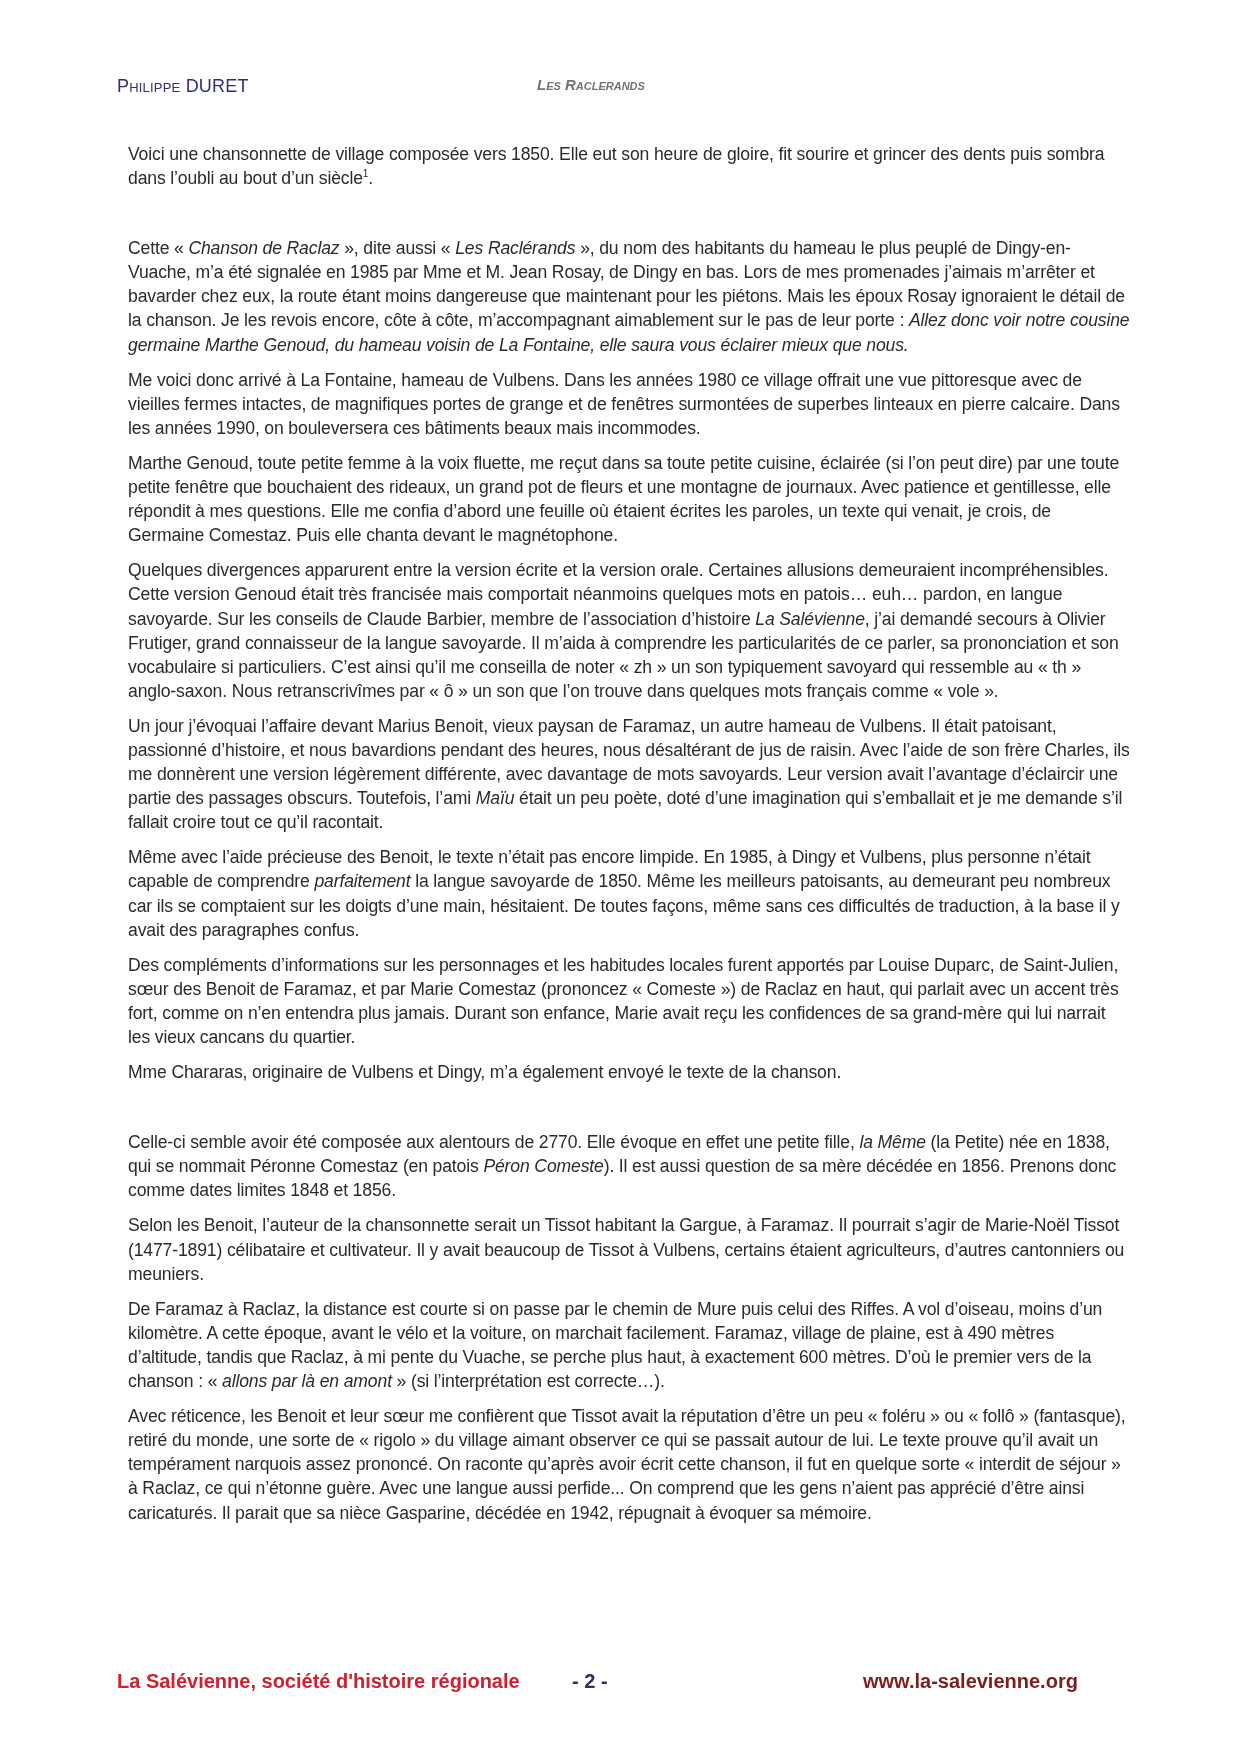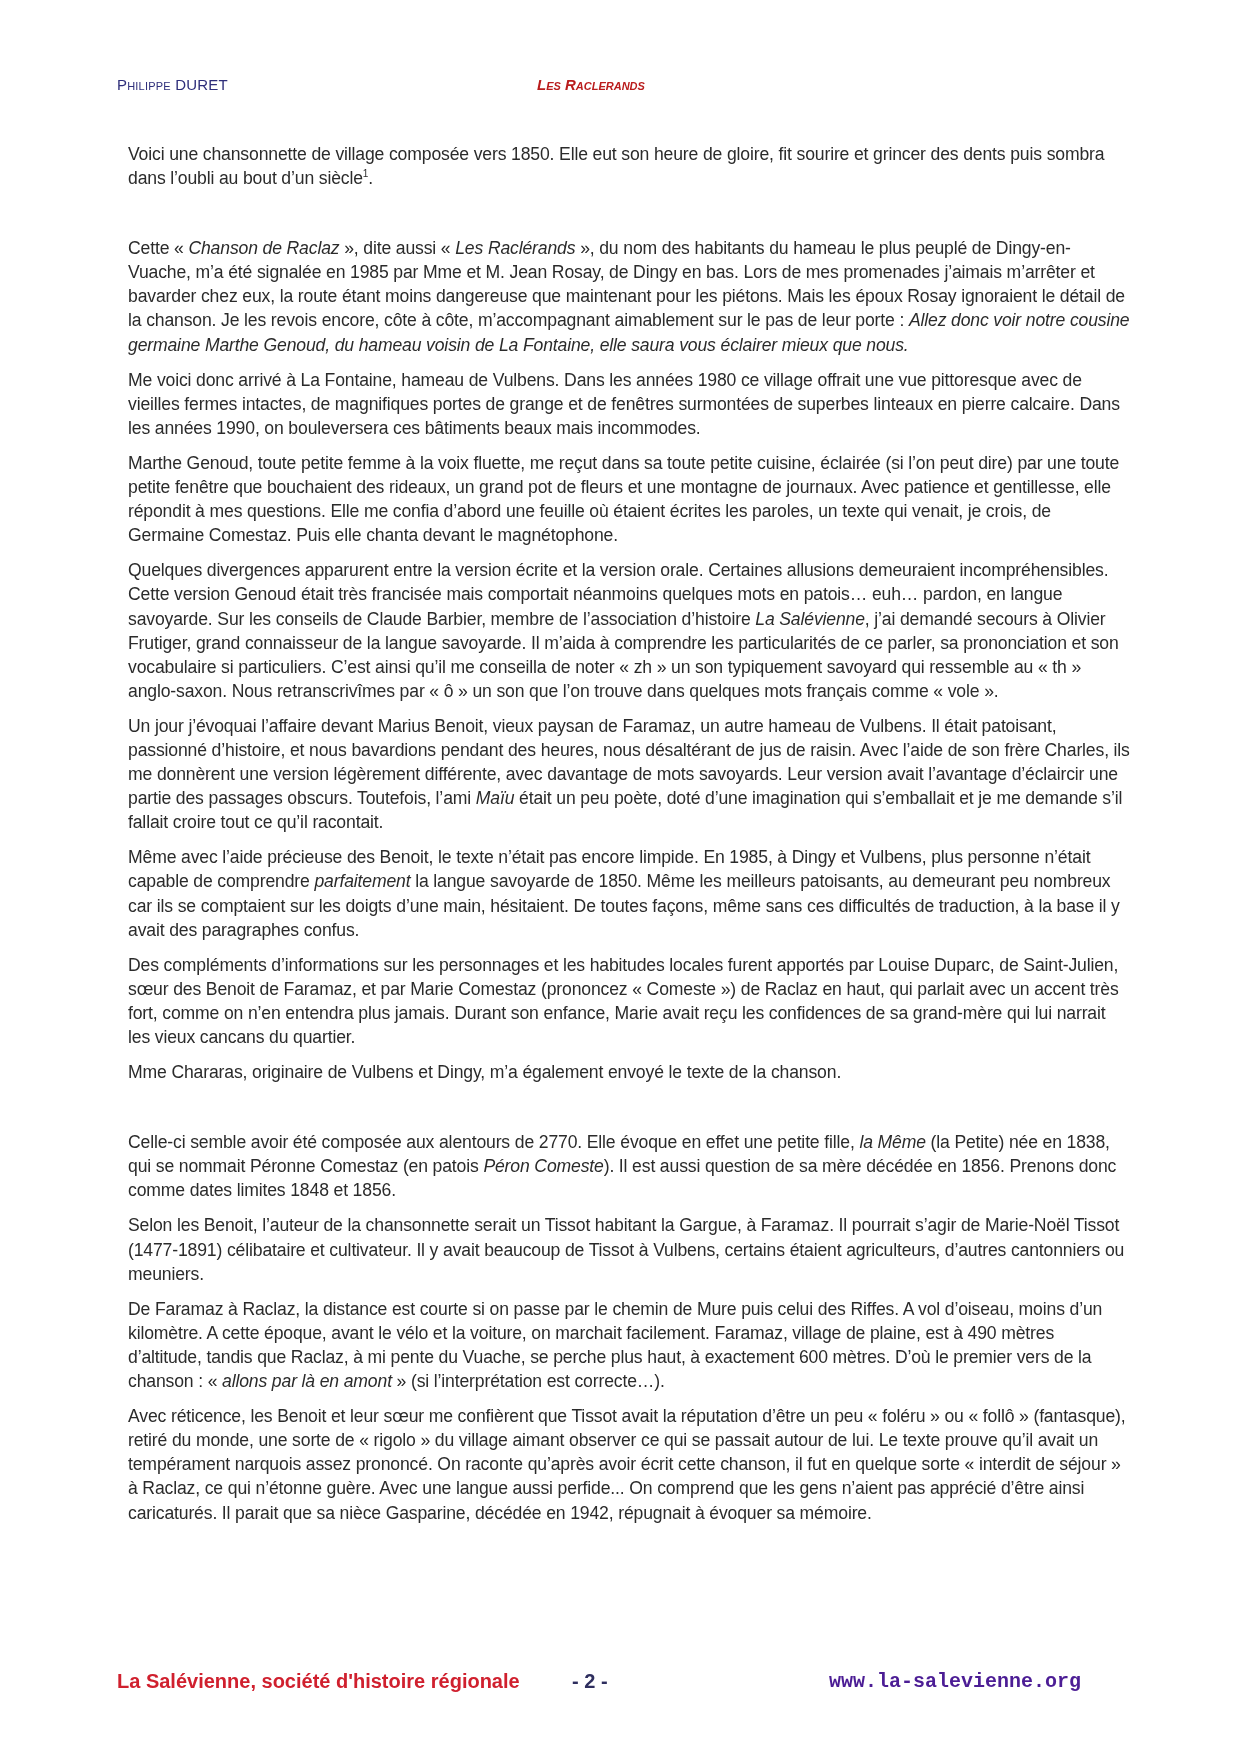--- a/index.html
+++ b/index.html
@@ -1,28 +1,28 @@
 <!DOCTYPE html>
 <html><head>
   <meta charset="utf-8">
   <style>
     html, body { margin: 0; padding: 0; background: #ffffff; }
     body { width: 1240px; height: 1755px; position: relative; overflow: hidden;
            font-family: "Liberation Sans", sans-serif; color: #2b2b2b; }
     .header { position: absolute; top: 76px; left: 117px; width: 1000px; height: 20px; }
-    .author { position: absolute; left: 0; top: 0; font-size: 15px; color: #2e2e7a; font-variant: small-caps; letter-spacing: 0.2px; }
-    .title { position: absolute; left: 420px; top: 0; font-size: 15px; color: #b91c1c; font-weight: bold; font-style: italic; font-variant: small-caps; }
+    .author { position: absolute; left: 0; top: 0; font-size: 18px; color: #2e2e7a; font-variant: small-caps; letter-spacing: 0.2px; }
+    .title { position: absolute; left: 420px; top: 0; font-size: 15px; color: #737373; font-weight: bold; font-style: italic; font-variant: small-caps; }
     .content { position: absolute; top: 131px; left: 117px; width: 1025px; font-size: 17.6px; line-height: 24.1px; letter-spacing: -0.15px; }
     .content p { margin: 11px; }
     .gap { height: 24px; }
     sup { font-size: 10px; line-height: 0; vertical-align: 7px; }
     .footer { position: absolute; top: 1670px; left: 117px; width: 1000px; height: 22px; font-size: 20px; font-weight: bold; }
     .footer-left { position: absolute; left: 0; top: 0; color: #d0202e; }
     .footer-center { position: absolute; left: 455px; top: 0; color: #2e2e5e; }
-    .footer-right { position: absolute; left: 712px; top: 0; color: #4c1d95; font-family: Liberation Mono, monospace; }
+    .footer-right { position: absolute; left: 746px; top: 0; color: #7f1d1d; }
   </style>
 </head>
 <body>
 
 <div class="header">
   <span class="author">Philippe DURET</span>
   <span class="title">Les Raclerands</span>
 </div>
 
 <div class="content">

